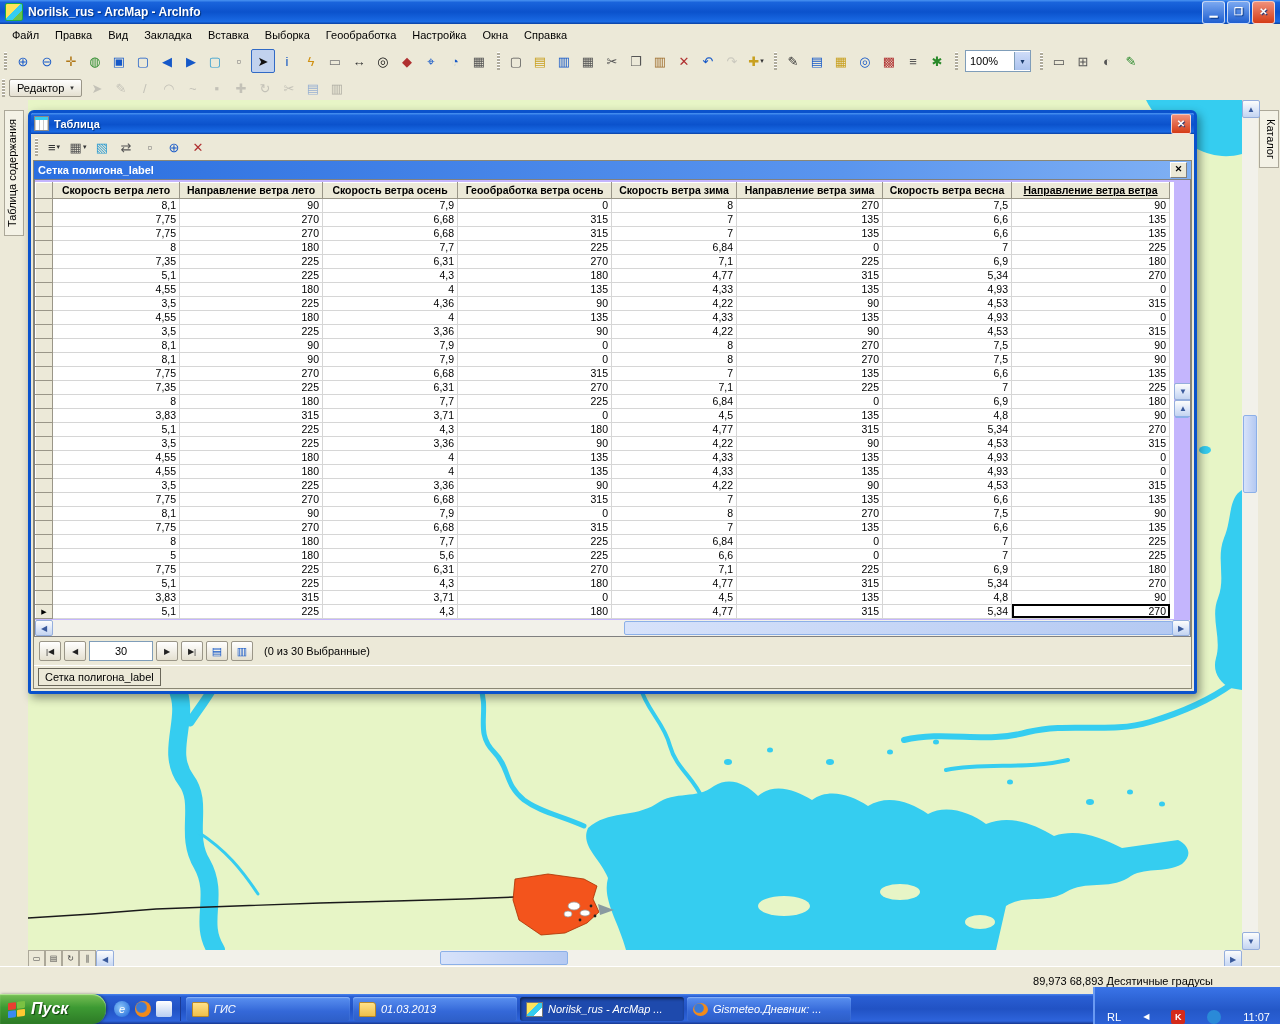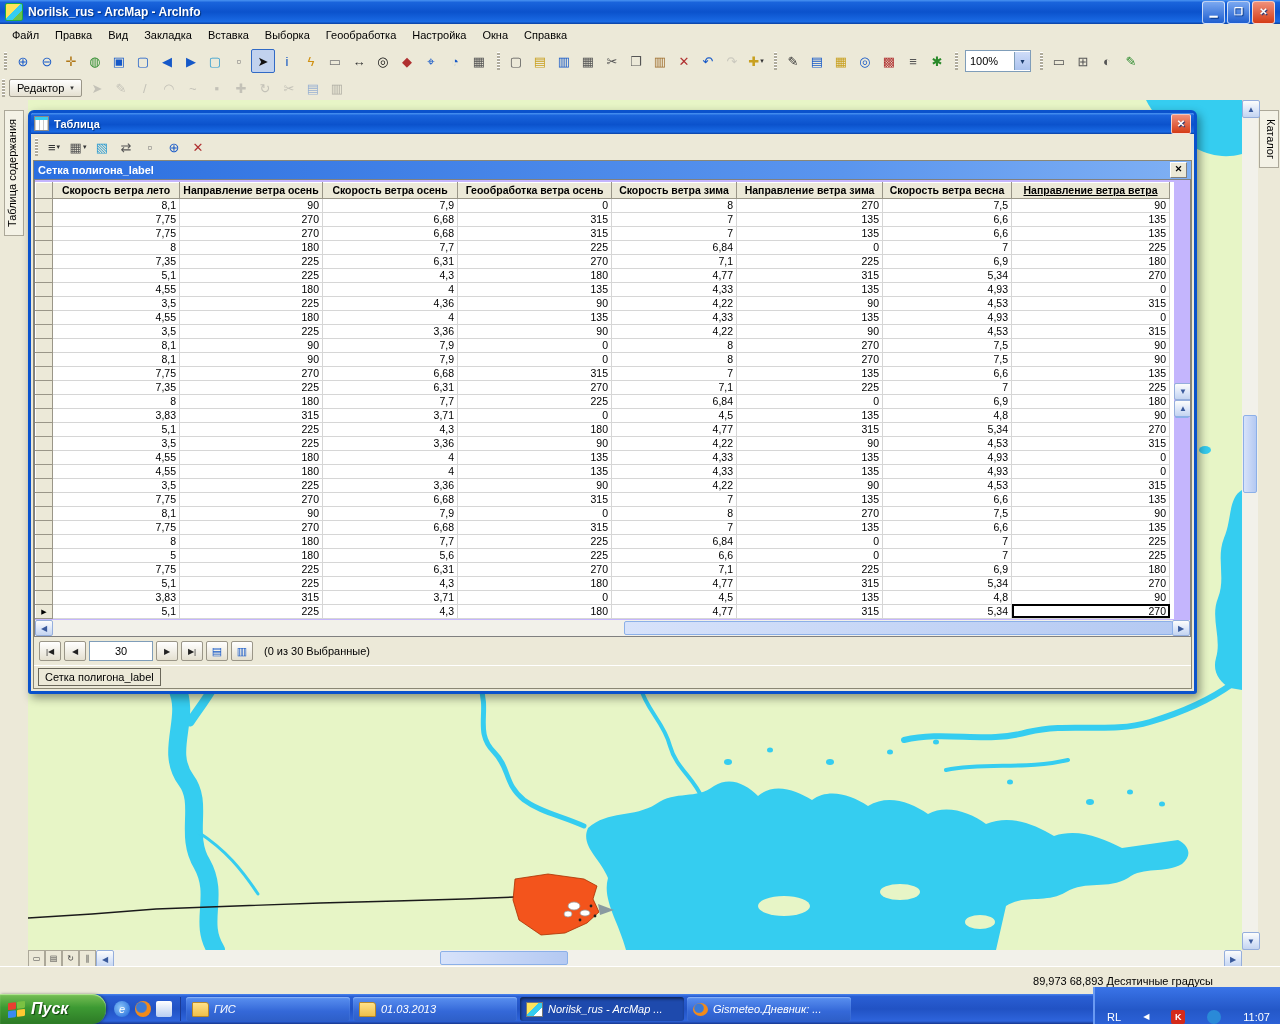--- a/index.html
+++ b/index.html
@@ -491,21 +491,21 @@
                 <col style="width: 154px;">
                 <col style="width: 125px;">
                 <col style="width: 146px;">
                 <col style="width: 129px;">
                 <col style="width: 158px;">
               </colgroup>
               <thead>
                 <tr>
                   <th class="sel-col"></th>
                   <th>Скорость ветра лето</th>
-                  <th>Направление ветра осень</th>
+                  <th>Направление ветра лето</th>
                   <th>Скорость ветра осень</th>
                   <th>Геообработка ветра осень</th>
                   <th>Скорость ветра зима</th>
                   <th>Направление ветра зима</th>
                   <th>Скорость ветра весна</th>
                   <th class="sorted">Направление ветра ветра</th>
                 </tr>
               </thead>
               <tbody>
                 <tr>

